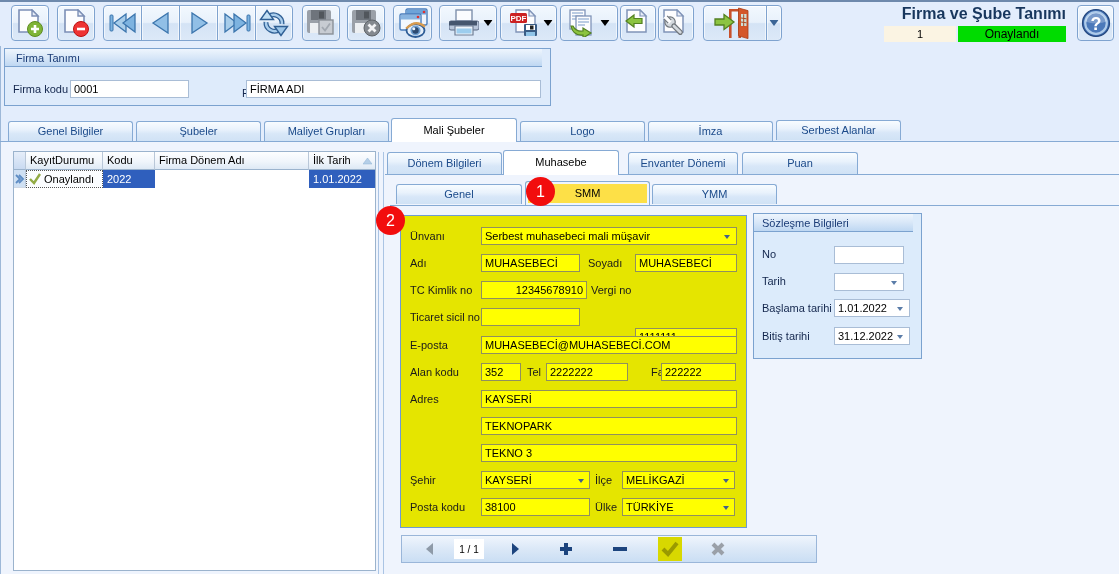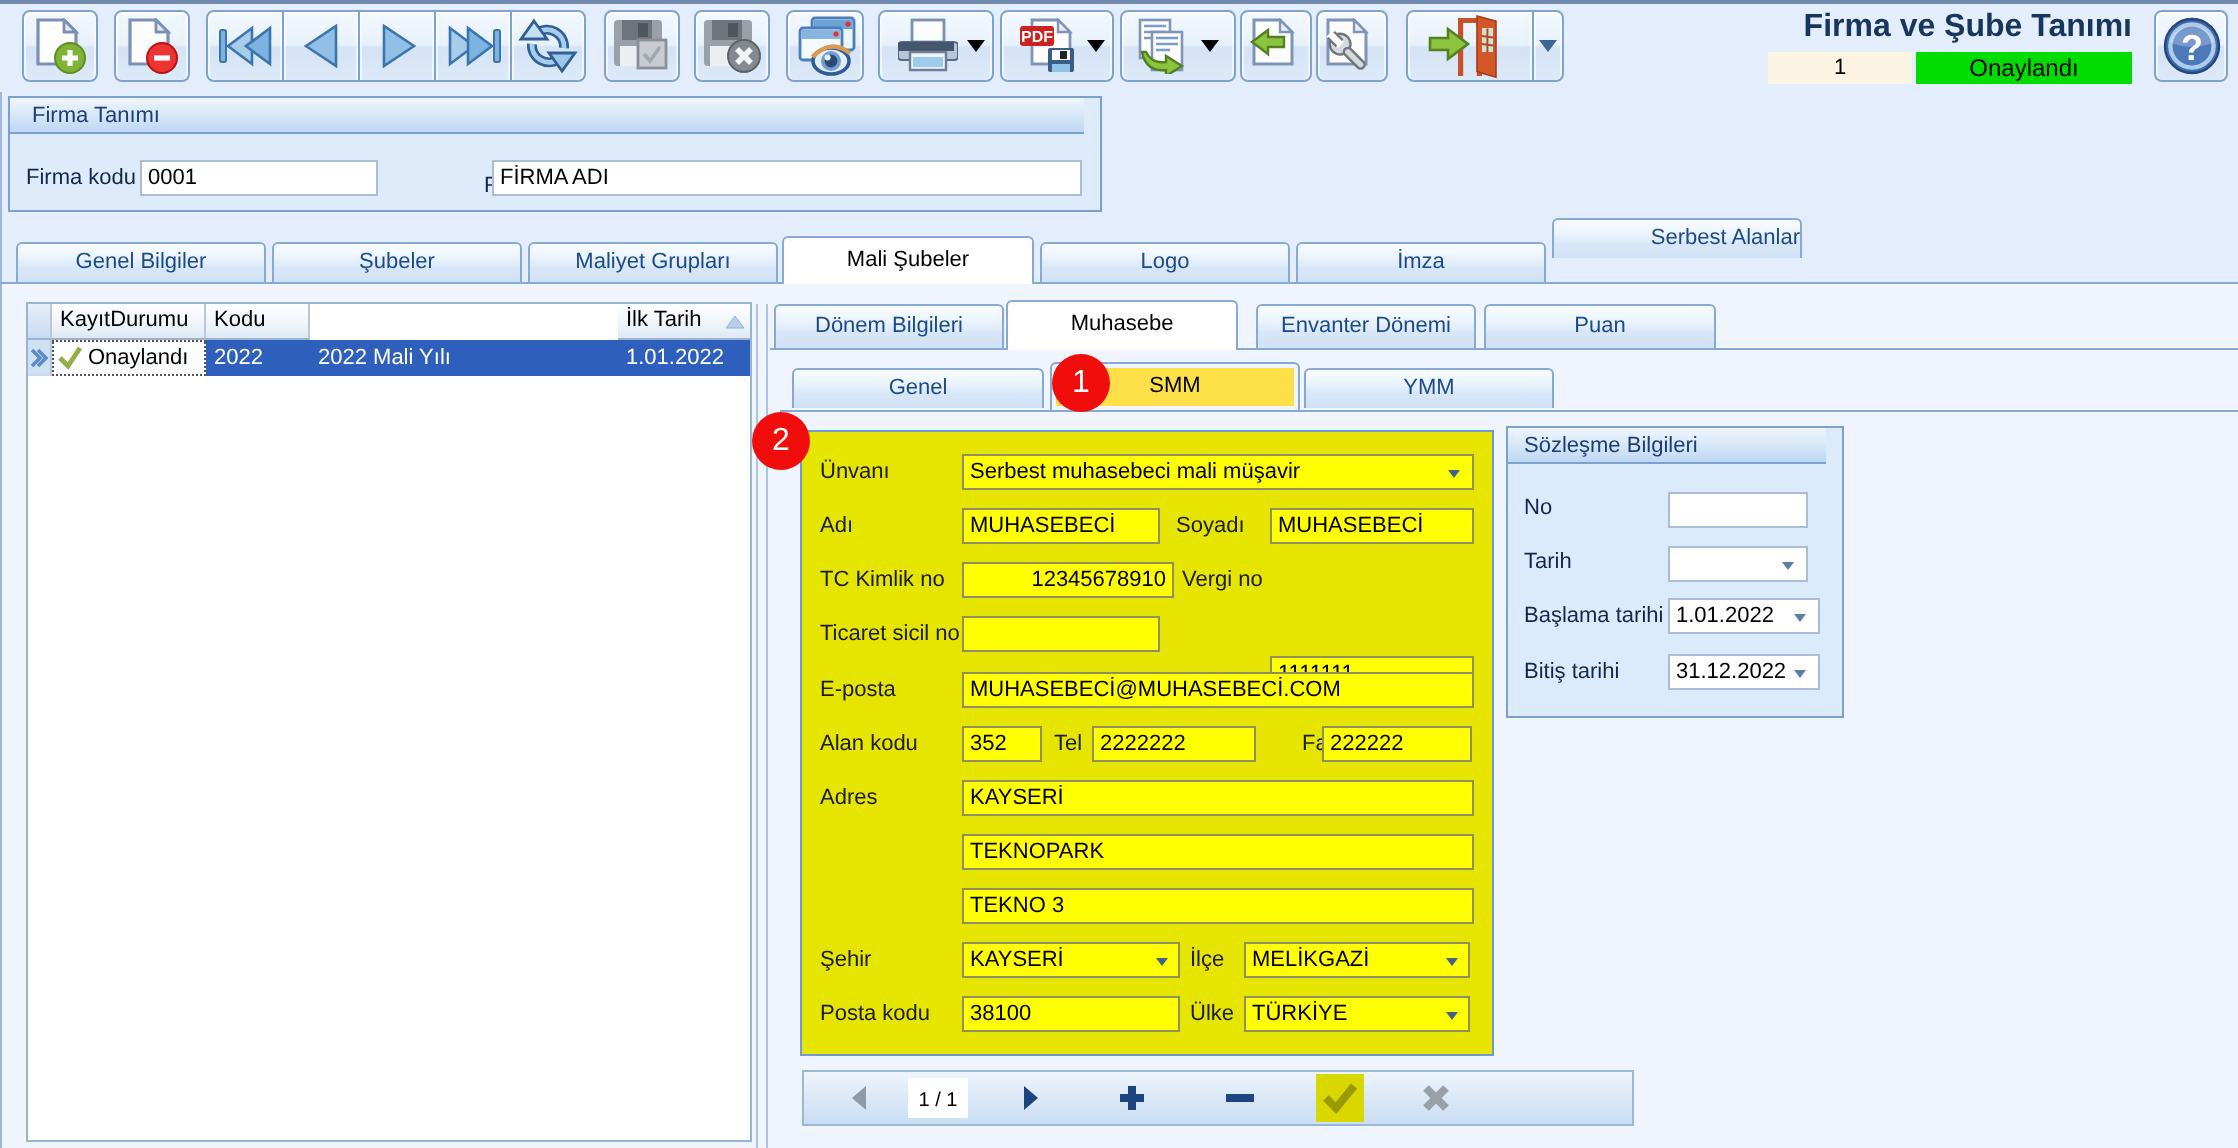--- a/index.html
+++ b/index.html
@@ -252,47 +252,47 @@
 <div class="tin" style="left:70px; top:80px; width:119px; height:18px;">0001</div>
 <div class="lbl" style="left:196px; top:87px;margin-left:46px;">Firma adı</div>
 <div class="tin" style="left:246px; top:80px; width:295px; height:18px;">FİRMA ADI</div>
 
 <div class="tab" style="left:8px;   top:121px; width:125px; height:20px; line-height:19px;">Genel Bilgiler</div>
 <div class="tab" style="left:136px; top:121px; width:125px; height:20px; line-height:19px;">Şubeler</div>
 <div class="tab" style="left:264px; top:121px; width:125px; height:20px; line-height:19px;">Maliyet Grupları</div>
 <div class="tab tabact" style="left:391px; top:118px; width:126px; height:24px; line-height:22px; z-index:5;">Mali Şubeler</div>
 <div class="tab" style="left:520px; top:121px; width:125px; height:20px; line-height:19px;">Logo</div>
 <div class="tab" style="left:648px; top:121px; width:125px; height:20px; line-height:19px;">İmza</div>
-<div class="tab" style="left:776px; top:109px; width:125px; height:20px; line-height:19px;text-align:right;">Serbest Alanlar</div>
+<div class="tab" style="left:776px; top:120px; width:125px; height:20px; line-height:19px;">Serbest Alanlar</div>
 <div class="hline" style="left:0; top:141px; width:1119px;"></div>
 
 <div class="vline" style="left:378px; top:152px; height:422px; background:#aac4e4;"></div>
 <div class="vline" style="left:383px; top:152px; height:422px; background:#aac4e4;"></div>
 
 <div id="grid">
   <div class="gh" style="left:0; width:12px; background:linear-gradient(#e6eefa,#c9daf1);"></div>
   <div class="gh" style="left:12px; width:77px;">KayıtDurumu</div>
   <div class="gh" style="left:89px; width:52px;">Kodu</div>
+  <div class="gh" style="left:141px; width:154px;">Firma Dönem Adı</div>
   <div class="gh" style="left:295px; width:66px; border-right:none;">İlk Tarih
     <svg style="position:absolute; right:3px; top:5px;" width="9" height="8">
         <polygon points="4.5,1 9,7 0,7" fill="#b5cfe8" stroke="#8fb2d4" stroke-width="0.5"></polygon>
       </svg>
   </div>
   <div class="gc" style="left:0; width:12px; background:#cfe0f3; border-right:1px solid #b9c7d8; border-bottom:1px solid #cfd8e5; padding:0;">
     <svg width="11" height="18">
         <path d="M2 5 l4 4 -4 4 M5 5 l4 4 -4 4" fill="none" stroke="#5d8cc4" stroke-width="1.8"></path>
       </svg>
   </div>
   <div class="gc" style="left:12px; width:77px; background:#fbfdff; outline:1px dotted #555; outline-offset:-1px; padding-left:18px;">Onaylandı
     <svg style="position:absolute; left:2px; top:2px;" width="14" height="13">
         <path d="M2 7 l4 4 6 -9" fill="none" stroke="#93ac45" stroke-width="2.4"></path>
       </svg>
   </div>
   <div class="gc" style="left:89px; width:52px; background:#2f5fbd; color:#fff;">2022</div>
-  <div class="gc" style="left:141px; width:154px; background:#2f5fbd; color:#fff;">2022 Mali Yılı</div>
   <div class="gc" style="left:295px; width:66px; background:#2f5fbd; color:#fff;">1.01.2022</div>
 </div>
 
 <div class="tab" style="left:387px; top:152px; width:115px; height:22px; line-height:21px;">Dönem Bilgileri</div>
 <div class="tab tabact" style="left:503px; top:150px; width:116px; height:25px; line-height:23px; z-index:5;">Muhasebe</div>
 <div class="tab" style="left:628px; top:152px; width:110px; height:22px; line-height:21px;">Envanter Dönemi</div>
 <div class="tab" style="left:742px; top:152px; width:116px; height:22px; line-height:21px;">Puan</div>
 <div class="hline" style="left:385px; top:174px; width:734px;"></div>
 
 <div class="tab" style="left:396px; top:184px; width:126px; height:20px; line-height:19px;">Genel</div>

